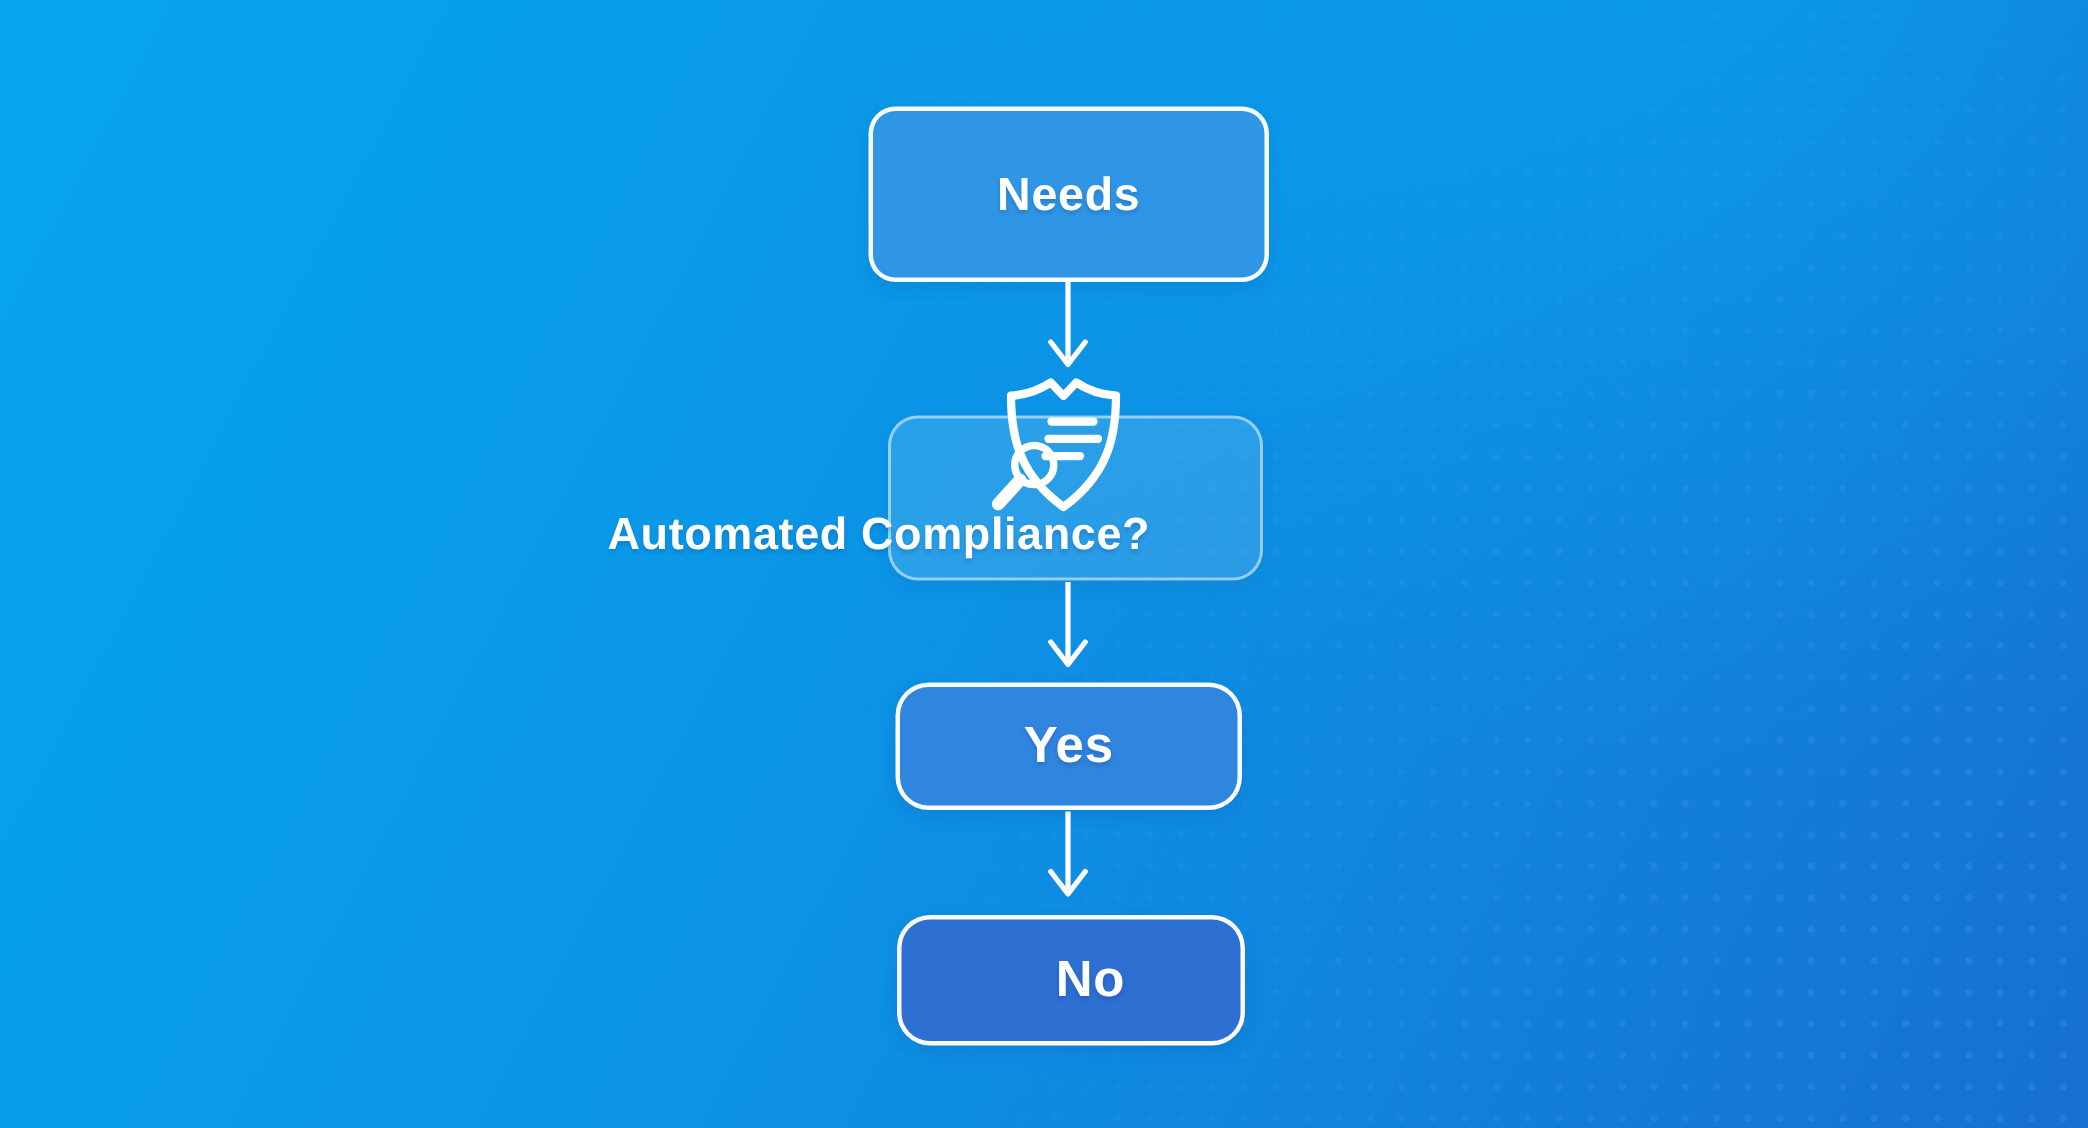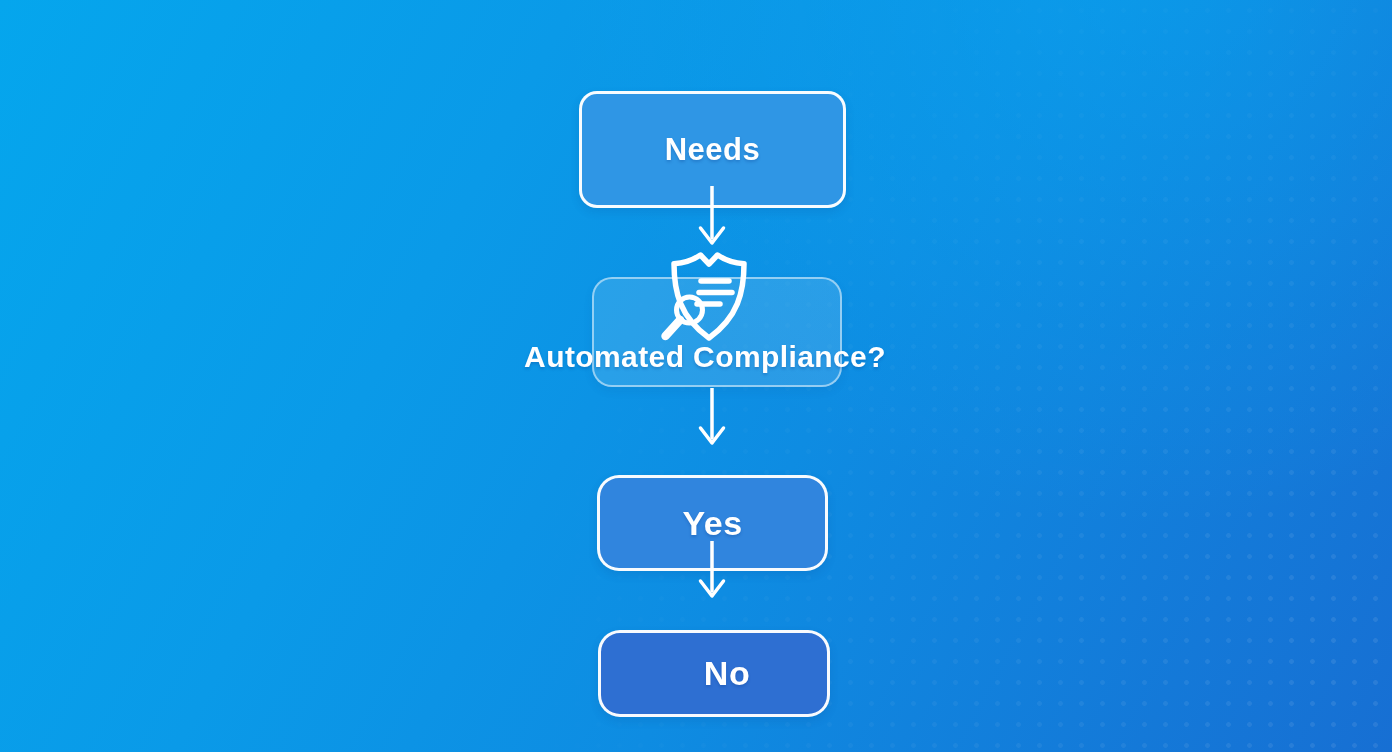--- a/index.html
+++ b/index.html
@@ -33,35 +33,34 @@
     color: #ffffff;
     display: flex;
     flex-direction: row;
     align-items: center;
     justify-content: center;
     text-align: center;
     font-weight: 700;
     letter-spacing: 0.5px;
     text-shadow: 0 2px 3px rgba(10, 60, 140, 0.28);
     box-shadow: 0 4px 10px rgba(8, 50, 120, 0.12);
-    margin-top: 20px;
   }
 
   .node-needs {
     left: 579px; top: 71px;
     width: 267px; height: 117px;
     border-radius: 18px;
     background: #2f96e5;
     font-size: 31px;
     line-height: 43px;
   }
 
   .node-yes {
     left: 597px; top: 455px;
-    width: 231px; height: 96px;
+    width: 231px; height: 85px;
     border-radius: 22px;
     background: #3085de;
     font-size: 34px;
   }
 
   .node-no {
     left: 598px; top: 610px;
     width: 232px; height: 87px;
     border-radius: 22px;
     background: #2e6fd2;
@@ -83,21 +82,20 @@
   .decision-icon {
     position: absolute;
     left: 659px; top: 248px;
     width: 100px; height: 100px;
   }
 
   .decision-label {
     position: absolute;
     left: 405px; top: 340px;
     width: 600px;
-    text-align: center;
     color: #ffffff;
     font-size: 30px;
     font-weight: 600;
     letter-spacing: 0.4px;
     text-shadow: 0 2px 3px rgba(10, 60, 140, 0.28);
   }
 
   .arrow {
     position: absolute;
     width: 36px;

